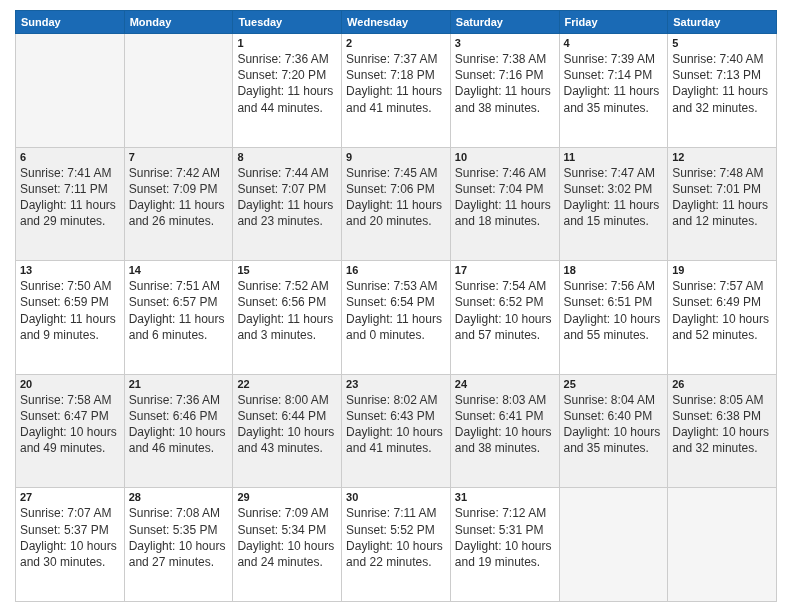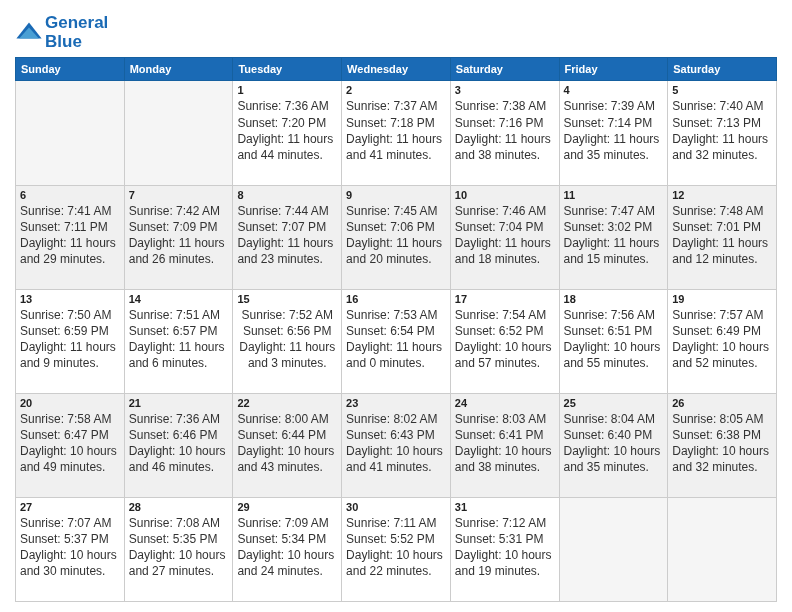--- a/index.html
+++ b/index.html
@@ -88,36 +88,20 @@
       line-height: 1.35;
     }
     .row-shaded td {
       background: #f0f0f0;
     }
   </style>
 </head>
 <body>
 
 <div class="page">
-  <div class="header">
-    <div class="logo">
-      <svg class="logo-icon" viewBox="0 0 40 40">
-        <polygon points="20,5 38,28 2,28" fill="#1a6ab5"></polygon>
-        <polygon points="20,12 34,28 6,28" fill="#4a9fd4"></polygon>
-      </svg>
-      <div>
-        <div style="font-size:17px;font-weight:bold;color:#1a6ab5;line-height:1.1">General</div>
-        <div style="font-size:17px;font-weight:bold;color:#1a6ab5;line-height:1.1">Blue</div>
-      </div>
-    </div>
-    <div class="title-block">
-      <div class="month-title"></div>
-      <div class="subtitle"></div>
-    </div>
-  </div>
 
   <table class="calendar">
     <thead>
       <tr>
 
       <th>Sunday</th>
           <th>Monday</th>
           <th>Tuesday</th>
           <th>Wednesday</th>
           <th>Saturday</th>
@@ -226,21 +210,21 @@
           </td>
           <td>
             <span class="day-number">14</span>
             <div class="day-info" style="white-space: pre-line;">Sunrise: 7:51 AM
 Sunset: 6:57 PM
 Daylight: 11 hours
 and 6 minutes.</div>
           </td>
           <td>
             <span class="day-number">15</span>
-            <div class="day-info" style="white-space: pre-line; text-align: center;">Sunrise: 7:52 AM
+            <div class="day-info" style="white-space: pre-line;">Sunrise: 7:52 AM
 Sunset: 6:56 PM
 Daylight: 11 hours
 and 3 minutes.</div>
           </td>
           <td>
             <span class="day-number">16</span>
             <div class="day-info" style="white-space: pre-line;">Sunrise: 7:53 AM
 Sunset: 6:54 PM
 Daylight: 11 hours
 and 0 minutes.</div>

